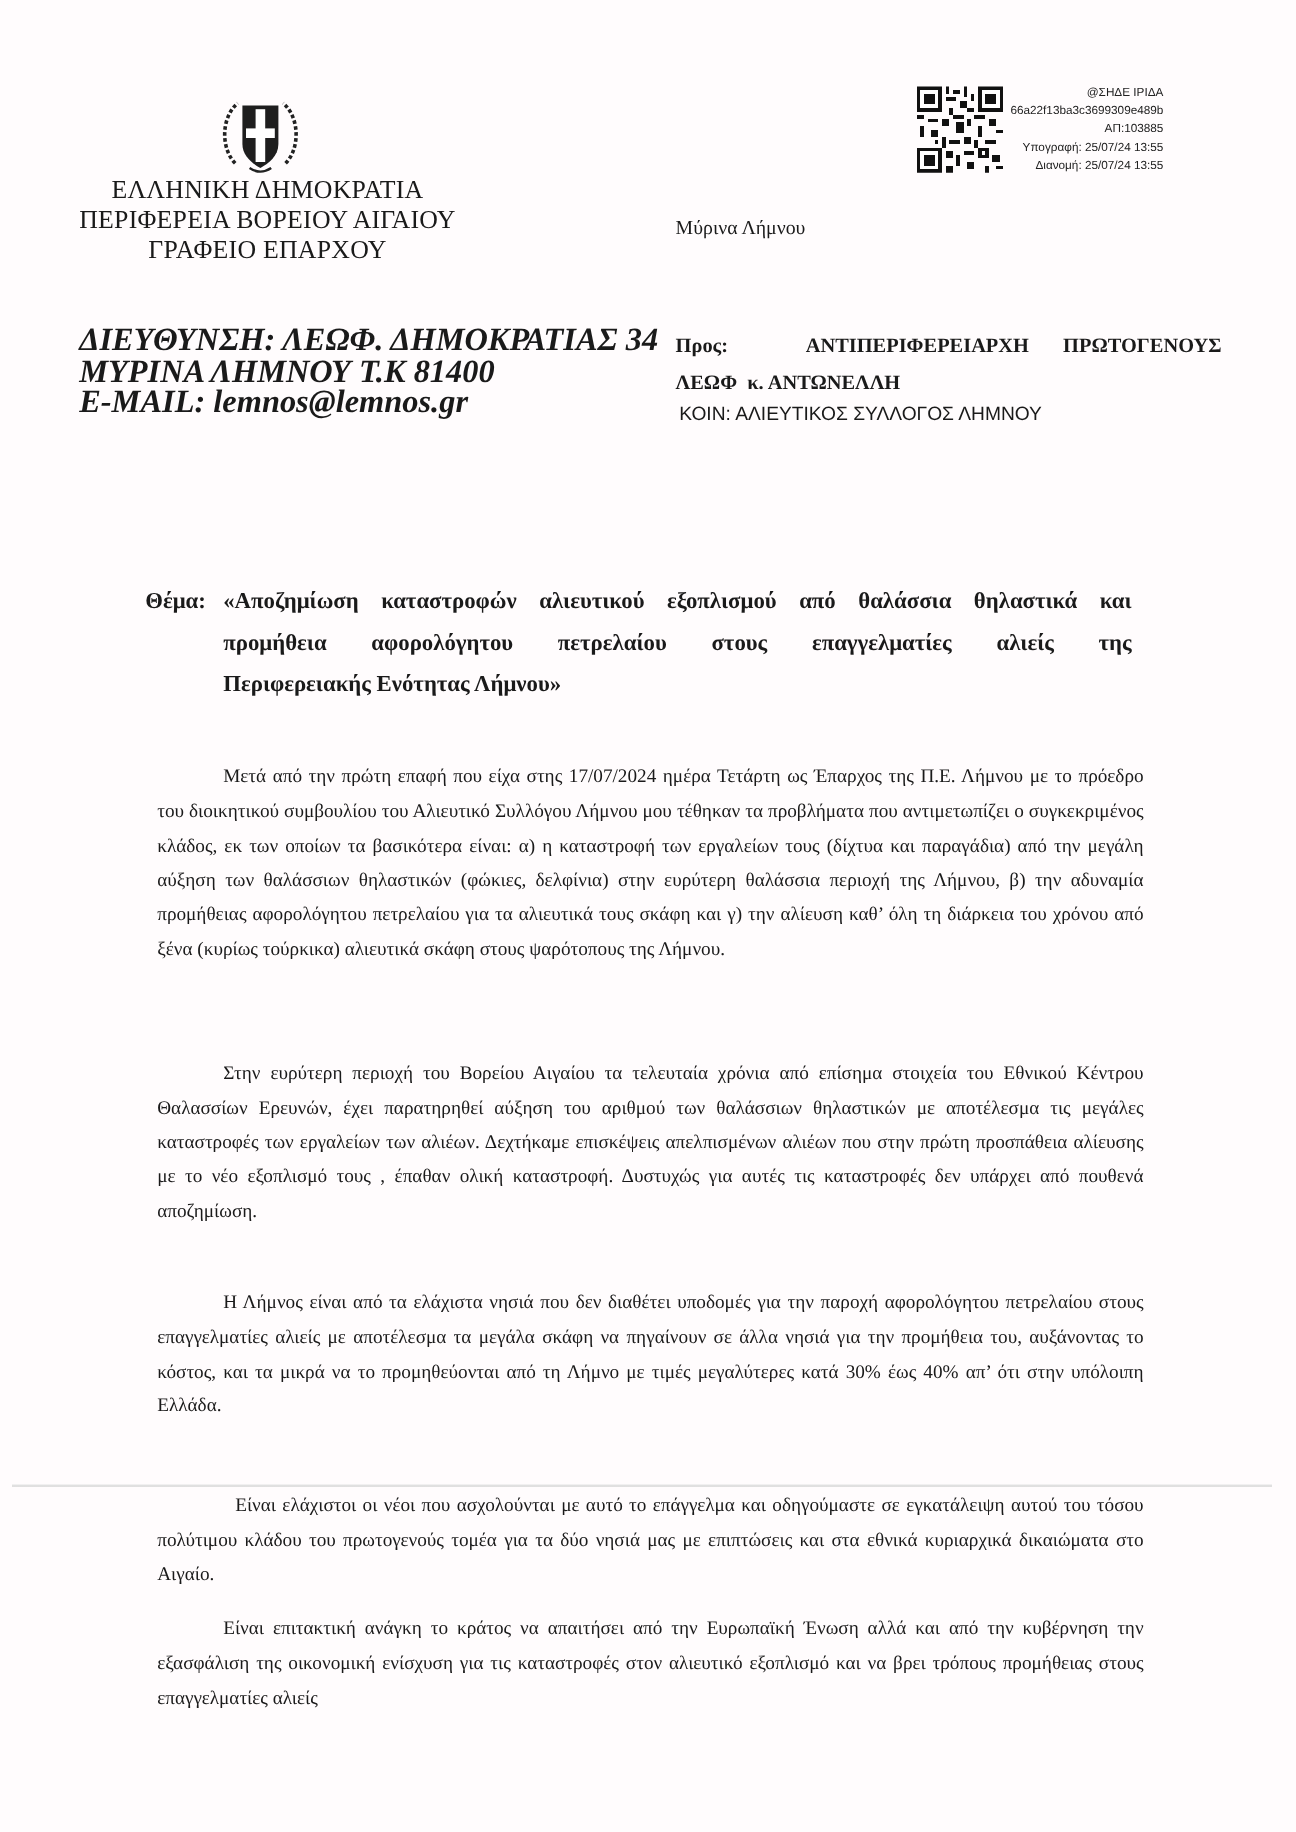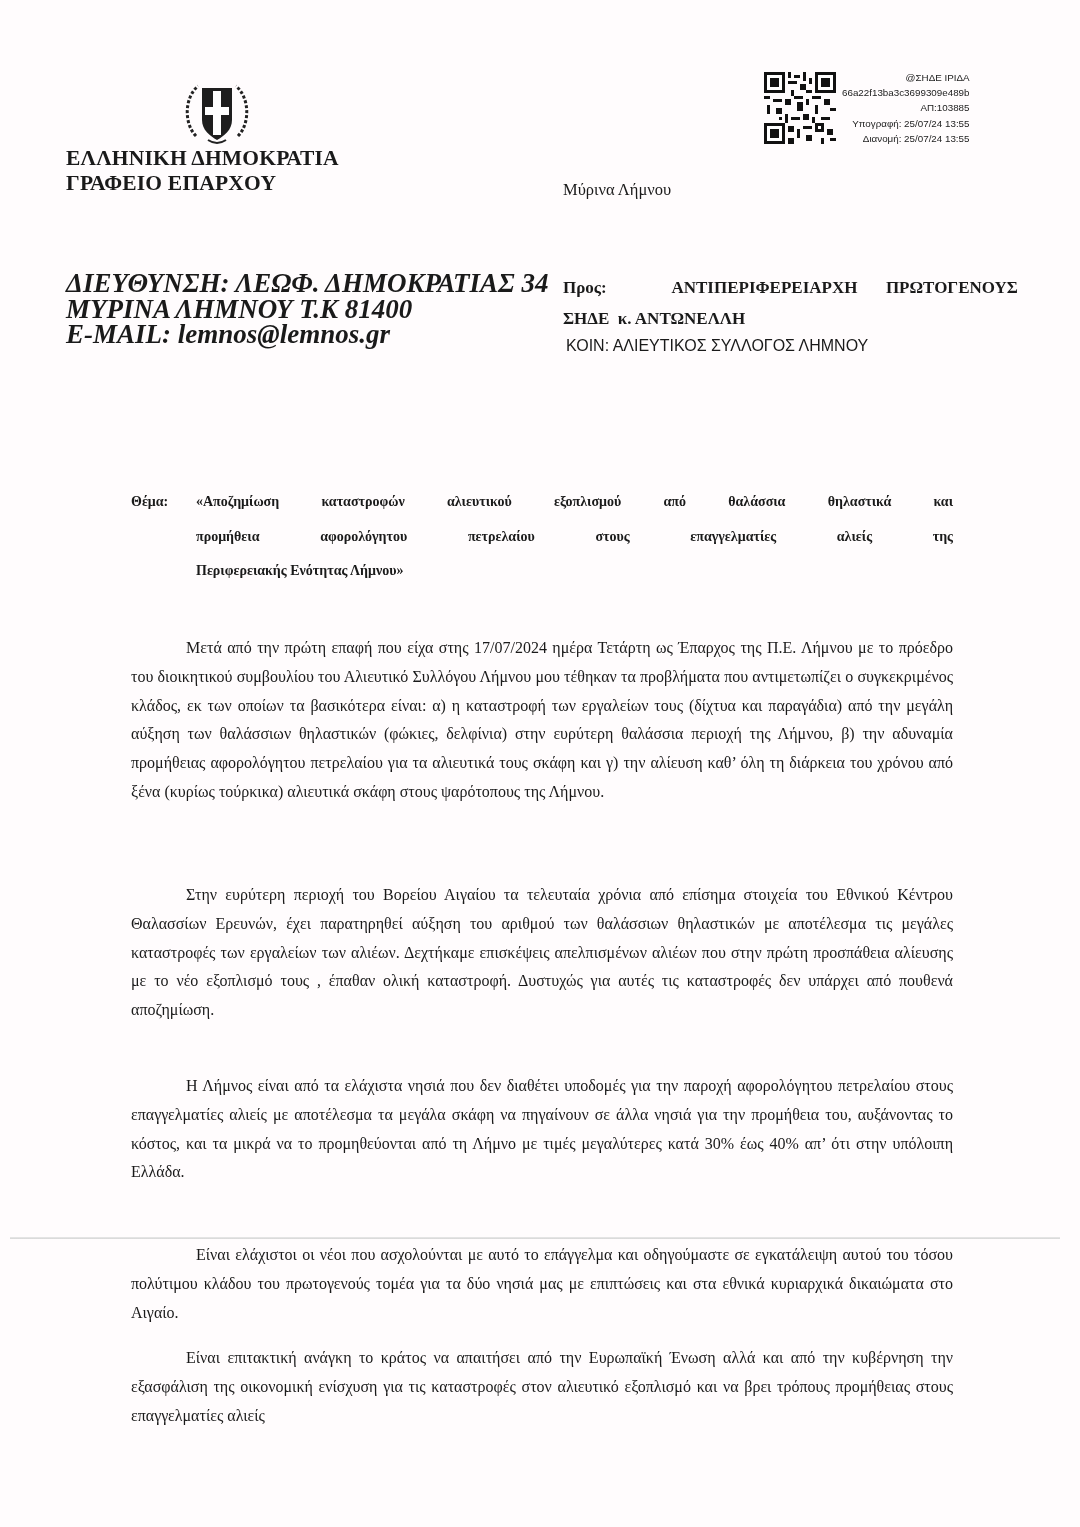--- a/index.html
+++ b/index.html
@@ -6,35 +6,35 @@
   body {
     width: 1080px; height: 1527px; overflow: hidden;
     background: #fffcfd; color: #1a1a1a;
     font-family: "Liberation Serif", "DejaVu Serif", serif;
     position: relative;
   }
   .abs { position: absolute; }
   
   .emblem { left: 180px; top: 74px; width: 74px; height: 74px; }
   
-  .hdr-left { left: 66px; top: 146px; font-weight: bold; font-size: 21.5px; line-height: 25px; letter-spacing: 0.2px; }
+  .hdr-left { left: 66px; top: 146px; font-weight: normal; font-size: 21.5px; line-height: 25px; letter-spacing: 0.2px; text-align: center; }
   .addr-left { left: 66px; top: 271px; font-weight: bold; font-size: 27px; line-height: 25.5px; font-style: italic; }
   
   .place { left: 563px; top: 180px; font-weight: normal; font-size: 16.5px; }
   
   .recipient { left: 563px; top: 272px; width: 455px; font-weight: bold; font-size: 17px; line-height: 31px; }
   .recipient .row1 { display: flex; justify-content: space-between; }
   .recipient .row1 .pros { width: 80px; }
   .cc { left: 566px; top: 337px; font-family: "Liberation Sans", "DejaVu Sans", sans-serif; font-size: 16px; }
   
   .stamp { left: 764px; top: 72px; display: flex; gap: 6px; }
   .qr { width: 72px; height: 72px; }
   .stamp-text { font-family: "Liberation Sans", "DejaVu Sans", sans-serif; font-size: 9.8px; line-height: 15.2px; color: #222; margin-top: -2px; text-align: right; }
   
-  .subject { left: 131px; top: 485px; width: 822px; font-weight: bold; font-size: 14px; line-height: 34.5px; }
+  .subject { left: 121px; top: 485px; width: 822px; font-weight: bold; font-size: 19px; line-height: 34.5px; }
   .subject .label { float: left; width: 65px; }
   .subject .text { margin-left: 65px; text-align: justify; text-align-last: left; }
   .subject .l2 { display: block; text-align: justify; text-align-last: justify; }
   
   .para { left: 131px; width: 822px; font-size: 16px; line-height: 28.8px; text-align: justify; }
   .para .indent { display: inline-block; width: 55px; }
   .p1 { top: 634px; }
   .p2 { top: 881px; }
   .p3 { top: 1072px; }
   .p4 { top: 1236px; }
@@ -52,20 +52,21 @@
     </g>
     <path d="M22 14 H52 V46 C52 56 44 62 37 66 C30 62 22 56 22 46 Z" fill="#1e1e1e"></path>
     <rect x="33" y="17" width="8" height="44" fill="#fff"></rect>
     <rect x="25" y="33" width="24" height="8" fill="#fff"></rect>
     <path d="M28 66 Q37 72 46 66" fill="none" stroke="#222" stroke-width="2"></path>
   </svg>
 </div>
 
 <div class="abs hdr-left">
   <div>ΕΛΛΗΝΙΚΗ ΔΗΜΟΚΡΑΤΙΑ</div>
+  <div>ΠΕΡΙΦΕΡΕΙΑ ΒΟΡΕΙΟΥ ΑΙΓΑΙΟΥ</div>
   <div>ΓΡΑΦΕΙΟ ΕΠΑΡΧΟΥ</div>
 </div>
 
 <div class="abs addr-left">
   <div>ΔΙΕΥΘΥΝΣΗ: ΛΕΩΦ. ΔΗΜΟΚΡΑΤΙΑΣ 34</div>
   <div>ΜΥΡΙΝΑ ΛΗΜΝΟΥ Τ.Κ 81400</div>
   <div>E-MAIL: lemnos@lemnos.gr</div>
 </div>
 
 <div class="abs place">Μύρινα Λήμνου</div>
@@ -130,21 +131,21 @@
     <div>Διανομή: 25/07/24 13:55</div>
   </div>
 </div>
 
 <div class="abs recipient">
   <div class="row1">
     <span class="pros">Προς:</span>
     <span>ΑΝΤΙΠΕΡΙΦΕΡΕΙΑΡΧΗ</span>
     <span>ΠΡΩΤΟΓΕΝΟΥΣ</span>
   </div>
-  <div style="white-space: pre;">ΣΗΔΕ  κ. ΑΝΤΩΝΕΛΛΗ</div>
+  <div style="white-space: pre;">ΛΕΩΦ  κ. ΑΝΤΩΝΕΛΛΗ</div>
 </div>
 <div class="abs cc">ΚΟΙΝ: ΑΛΙΕΥΤΙΚΟΣ ΣΥΛΛΟΓΟΣ ΛΗΜΝΟΥ</div>
 
 <div class="abs subject">
   <span class="label">Θέμα:</span>
   <div class="text">
     <span class="l2">«Αποζημίωση καταστροφών αλιευτικού εξοπλισμού από θαλάσσια θηλαστικά και</span>
     <span class="l2">προμήθεια αφορολόγητου πετρελαίου στους επαγγελματίες αλιείς της</span>
     <span>Περιφερειακής Ενότητας Λήμνου»</span>
   </div>

